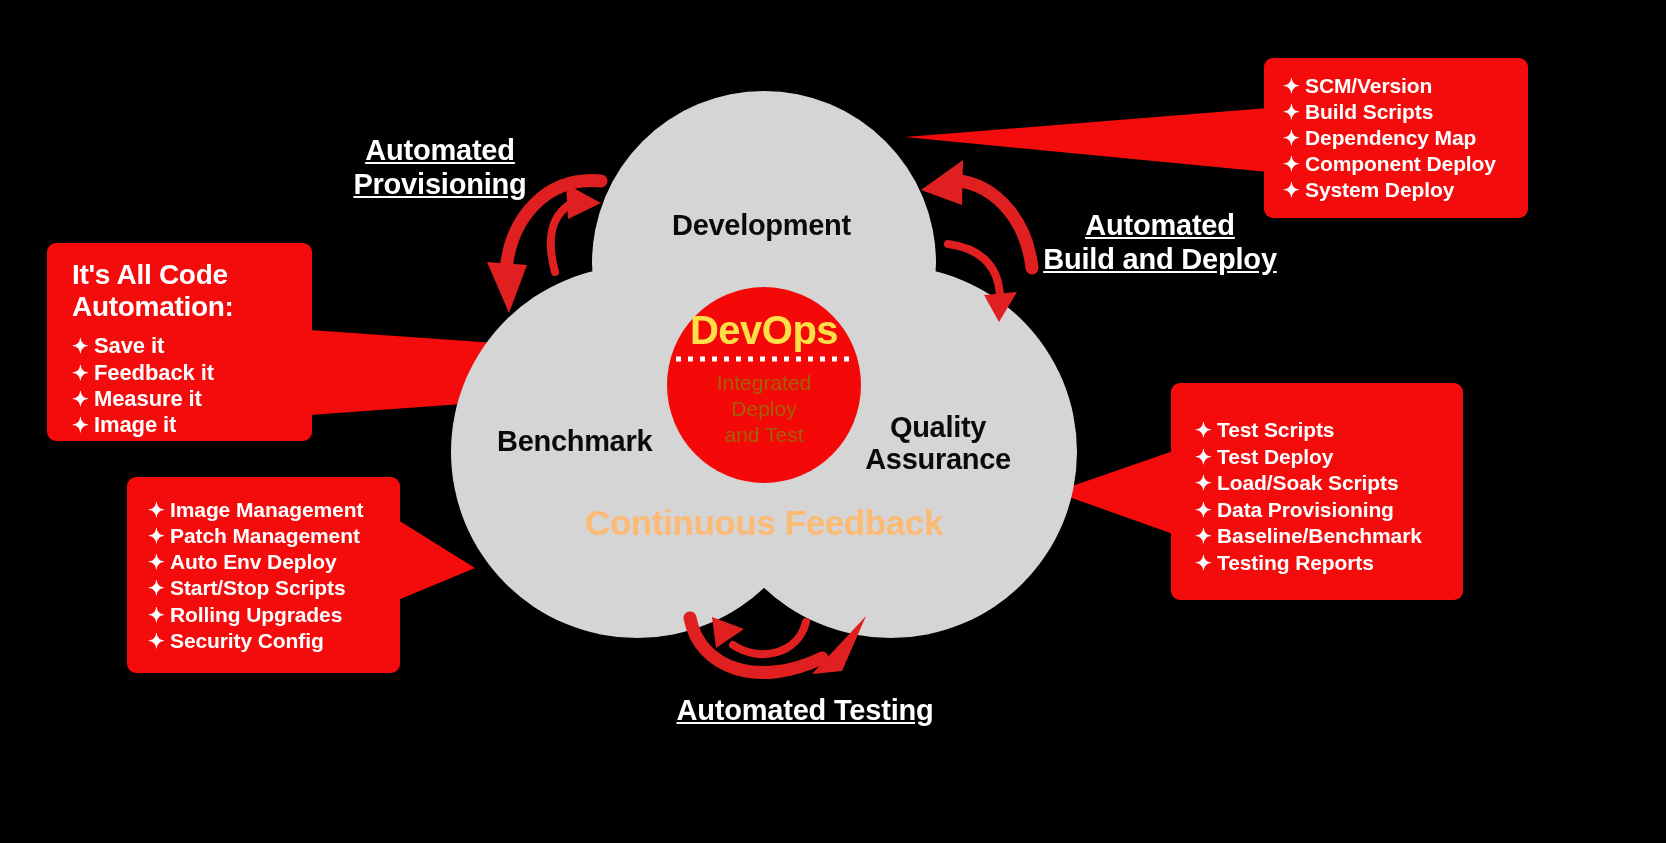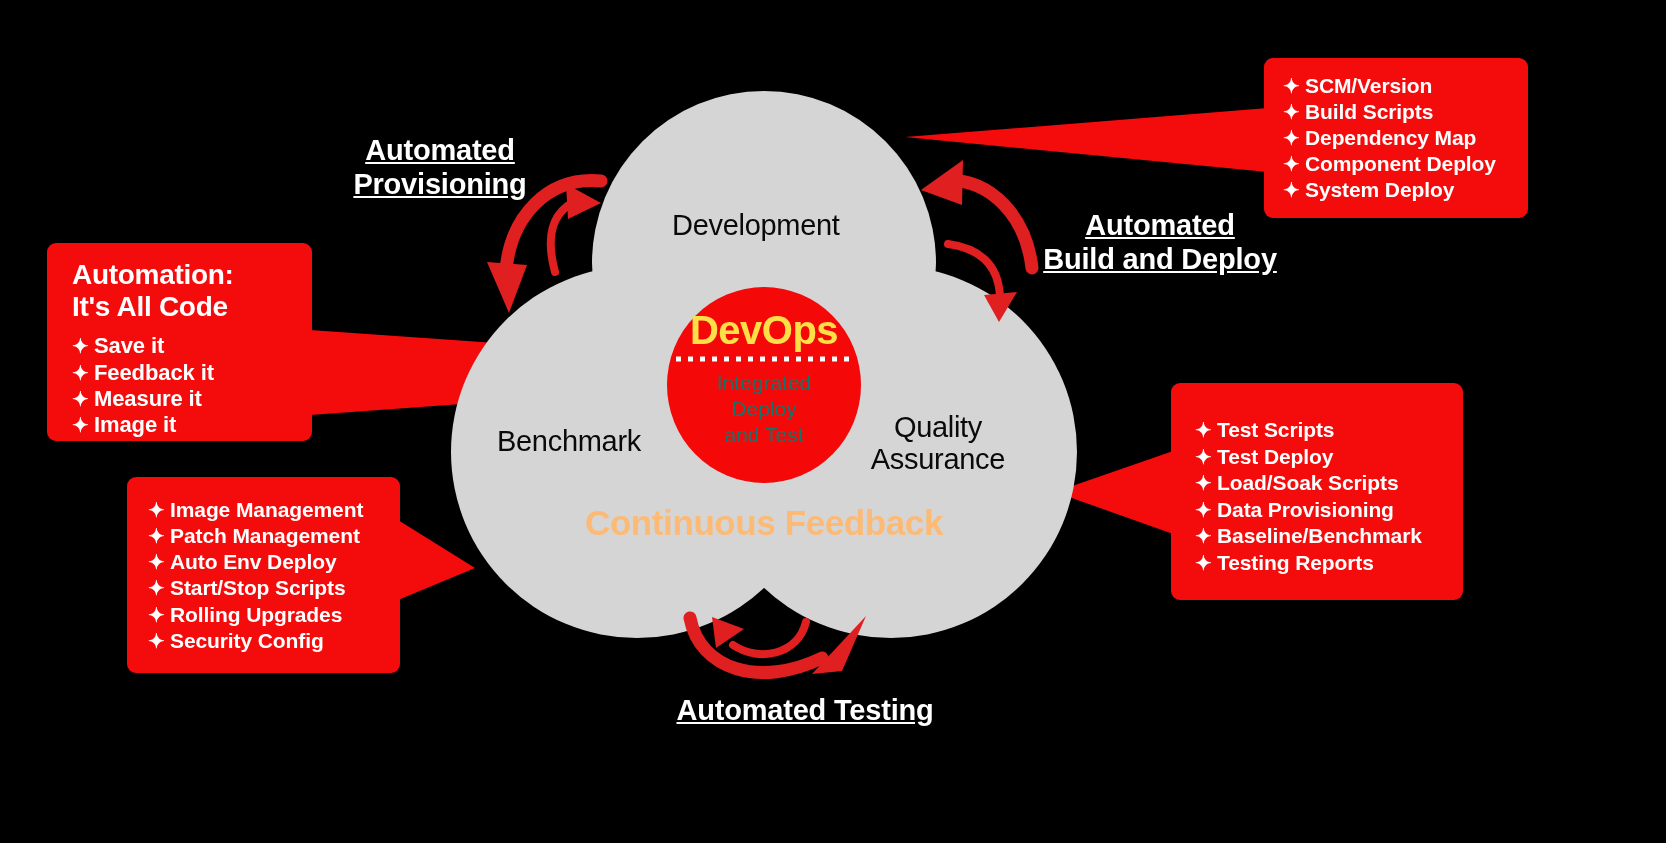--- a/index.html
+++ b/index.html
@@ -32,21 +32,21 @@
     width: 1666px;
     height: 843px;
     pointer-events: none;
   }
   .layer-text > * { pointer-events: auto; }
 
   
   .lobe-label {
     position: absolute;
     color: #0a0a0a;
-    font-weight: normal;
+    font-weight: bold;
     font-size: 29px;
     letter-spacing: -0.3px;
     text-align: center;
     line-height: 1.12;
     white-space: nowrap;
   }
   #label-development { left: 672px; top: 209px; }
   #label-operations  { left: 497px; top: 425px; }
   #label-quality     { left: 862px; top: 411px; width: 152px; }
 
@@ -62,21 +62,21 @@
     font-size: 40px;
     letter-spacing: -0.5px;
     line-height: 1;
   }
   .core-sub {
     position: absolute;
     left: 666px;
     top: 370px;
     width: 196px;
     text-align: center;
-    color: #0f766e;
+    color: #a16207;
     font-size: 21px;
     font-weight: 500;
     line-height: 1.24;
   }
   .core-sub div { white-space: nowrap; }
 
   
   #continuous-feedback {
     position: absolute;
     left: 528px;
@@ -234,22 +234,22 @@
       <div>Automated</div>
       <div>Build and Deploy</div>
     </div>
 
     <div class="caption" id="caption-testing">
       <div>Automated Testing</div>
     </div>
 
     <div class="callout" id="box-automation">
       <div class="callout-title">
+        <div>It's All Code</div>
         <div>Automation:</div>
-        <div>It's All Code</div>
       </div>
       <ul class="callout-list">
         <li>
           <span class="bullet-icon">✦</span>
           <span>Save it</span>
         </li>
         <li>
           <span class="bullet-icon">✦</span>
           <span>Feedback it</span>
         </li>

